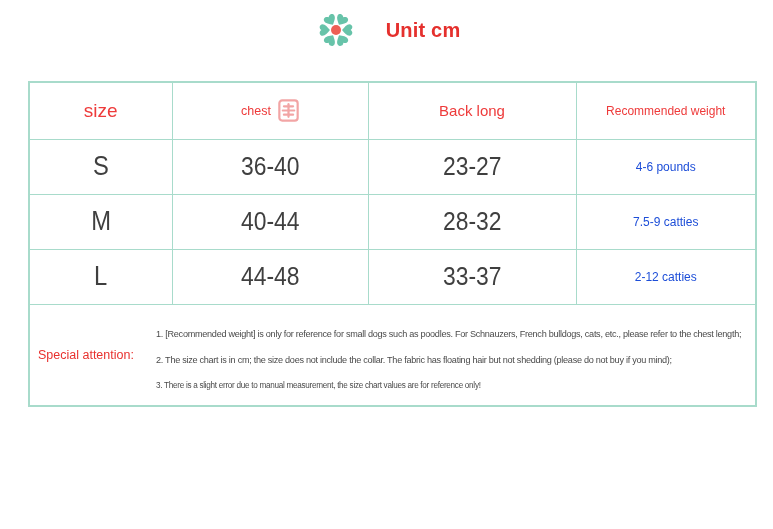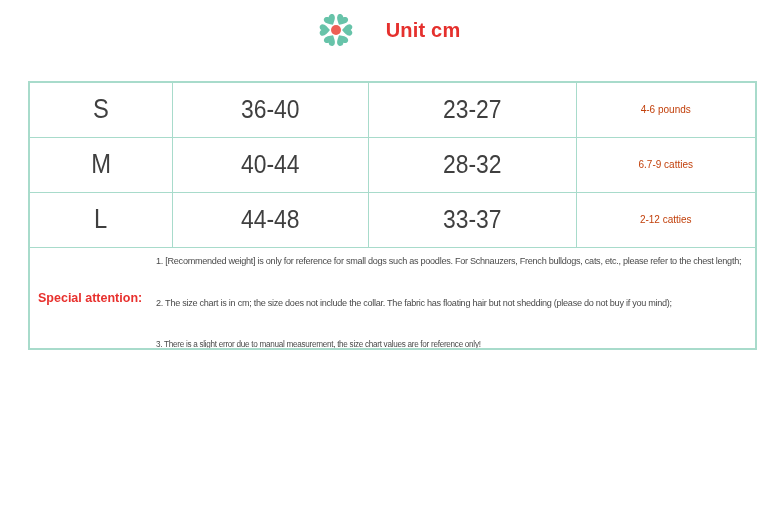--- a/index.html
+++ b/index.html
@@ -30,31 +30,31 @@
   tr.r-notes{height:100px;}
   .h-size{color:#ee3a3a;font-size:19px;}
   .h-chest{color:#ee3a3a;font-size:12.5px;}
   .h-back{color:#ee3a3a;font-size:15px;}
   .h-weight{color:#ee3a3a;font-size:12px;}
   .chest-wrap{display:inline-flex;align-items:center;gap:7px;}
   .girth-icon{display:block;opacity:0.8;}
   .cell-size{color:#3f3f3f;font-size:27px;}
   .cell-num{color:#3f3f3f;font-size:26px;}
   .squeeze{display:inline-block;transform:scaleX(0.88);transform-origin:center;}
-  .cell-weight{color:#c2410c;font-size:10px;}
+  .cell-weight{color:#1d4ed8;font-size:12px;}
   .cell-weight-sm{color:#4f4f4f;font-size:11px;}
   
   .notes-cell{padding:0;}
   .notes-flex{display:flex;width:100%;height:100px;align-items:stretch;overflow:hidden;}
   .notes-label{
     flex:0 0 118px;display:flex;align-items:center;padding-left:8px;
-    color:#e8312e;font-size:12.5px;font-weight:bold;white-space:nowrap;
+    color:#e8312e;font-size:12.5px;font-weight:normal;white-space:nowrap;
   }
   .notes-list{
-    flex:1;display:flex;flex-direction:column;justify-content:center;gap:31px;
+    flex:1;display:flex;flex-direction:column;justify-content:center;gap:15px;
     text-align:left;overflow:hidden;margin-top:8px;
   }
   .note-line{
     color:#4a4a4a;font-size:9.5px;letter-spacing:-0.3px;white-space:nowrap;
     transform:scaleX(0.96);transform-origin:left center;
   }
   .note-line.small{font-size:8.5px;}
 </style>
 </head>
 <body>
@@ -87,32 +87,51 @@
 </div>
 
 <table class="size-table">
   <colgroup>
     <col style="width:143px">
       <col style="width:196px">
       <col style="width:208px">
       <col style="width:180px">
   </colgroup>
   <tbody>
+    <tr class="r-head">
+      <td class="h-size">size</td>
+      <td class="h-chest">
+        <span class="chest-wrap">
+          <span>chest</span>
+          <svg class="girth-icon" width="21" height="23" viewBox="0 0 22 24" aria-hidden="true">
+            <g stroke="#ef8f8f" stroke-width="2.3" fill="none" stroke-linecap="round">
+              <rect x="1.4" y="1.4" width="19.2" height="21.2" rx="3"></rect>
+              <line x1="6.2" y1="7.6" x2="15.8" y2="7.6"></line>
+              <line x1="5" y1="12" x2="17" y2="12"></line>
+              <line x1="6.2" y1="16.4" x2="15.8" y2="16.4"></line>
+              <line x1="11" y1="5.4" x2="11" y2="18.6"></line>
+            </g>
+          </svg>
+        </span>
+      </td>
+      <td class="h-back">Back long</td>
+      <td class="h-weight">Recommended weight</td>
+    </tr>
 
     <tr class="r-data">
       <td class="cell-size"><span class="squeeze">S</span></td>
       <td class="cell-num"><span class="squeeze">36-40</span></td>
       <td class="cell-num"><span class="squeeze">23-27</span></td>
       <td class="cell-weight">4-6 pounds</td>
     </tr>
     <tr class="r-data">
       <td class="cell-size"><span class="squeeze">M</span></td>
       <td class="cell-num"><span class="squeeze">40-44</span></td>
       <td class="cell-num"><span class="squeeze">28-32</span></td>
-      <td class="cell-weight">6.7-9 catties</td>
+      <td class="cell-weight">7.5-9 catties</td>
     </tr>
     <tr class="r-data">
       <td class="cell-size"><span class="squeeze">L</span></td>
       <td class="cell-num"><span class="squeeze">44-48</span></td>
       <td class="cell-num"><span class="squeeze">33-37</span></td>
       <td class="cell-weight">2-12 catties</td>
     </tr>
 
     <tr class="r-notes">
       <td class="notes-cell" colspan="4">

